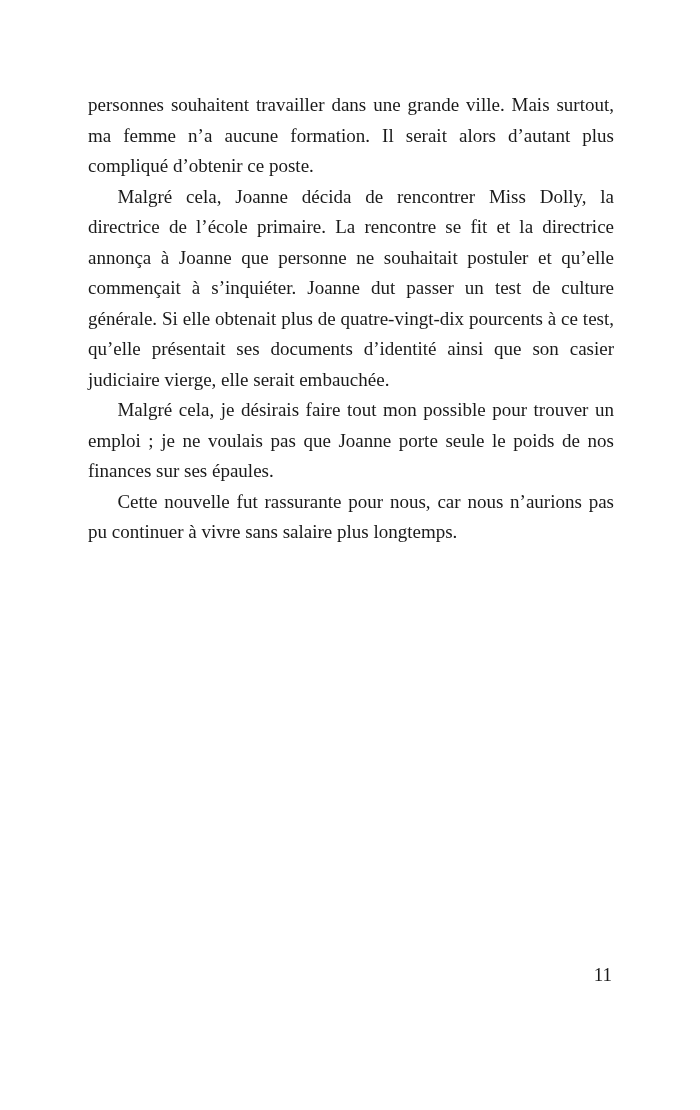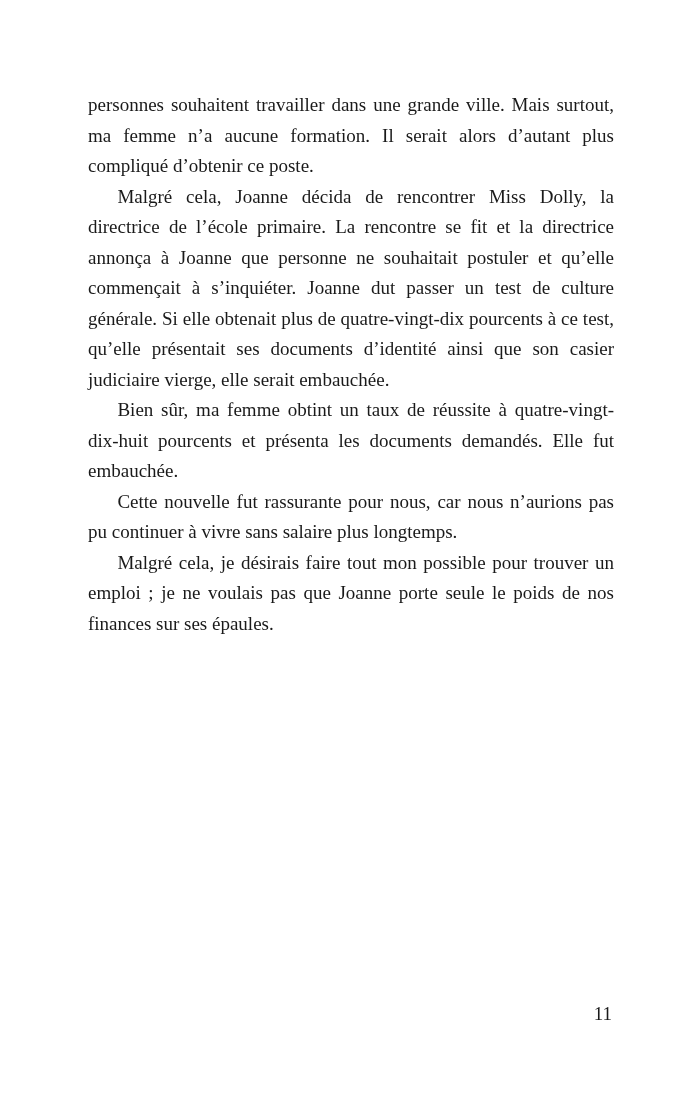--- a/index.html
+++ b/index.html
@@ -30,30 +30,29 @@
     margin: 0;
     padding: 0;
     text-indent: 1.55em;
   }
   .text-block p.no-indent {
     text-indent: 0;
   }
   .page-number {
     position: absolute;
     right: 88px;
-    top: 999px;
+    top: 960px;
     font-size: 19px;
     color: #1a1a1a;
   }
 </style>
 </head>
 <body>
 
 <div class="page">
   <div class="text-block">
     <p class="no-indent">personnes souhaitent travailler dans une grande ville. Mais surtout, ma femme n’a aucune formation. Il serait alors d’autant plus compliqué d’obtenir ce poste.</p>
     <p>Malgré cela, Joanne décida de rencontrer Miss Dolly, la directrice de l’école primaire. La rencontre se fit et la directrice annonça à Joanne que personne ne souhaitait postuler et qu’elle commençait à s’inquiéter. Joanne dut passer un test de culture générale. Si elle obtenait plus de quatre-vingt-dix pourcents à ce test, qu’elle présentait ses documents d’identité ainsi que son casier judiciaire vierge, elle serait embauchée.</p>
-    <p>Bien sûr, ma femme obtint un taux de réussite à quatre-vingt-dix-huit pourcents et présenta les documents demandés. Elle fut embauchée.</p>
+    <p>Malgré cela, je désirais faire tout mon possible pour trouver un emploi ; je ne voulais pas que Joanne porte seule le poids de nos finances sur ses épaules.</p>
     <p>Cette nouvelle fut rassurante pour nous, car nous n’aurions pas pu continuer à vivre sans salaire plus longtemps.</p>
-    <p>Malgré cela, je désirais faire tout mon possible pour trouver un emploi ; je ne voulais pas que Joanne porte seule le poids de nos finances sur ses épaules.</p>
   </div>
   <div class="page-number">11</div>
 </div>
 
 </body></html>

